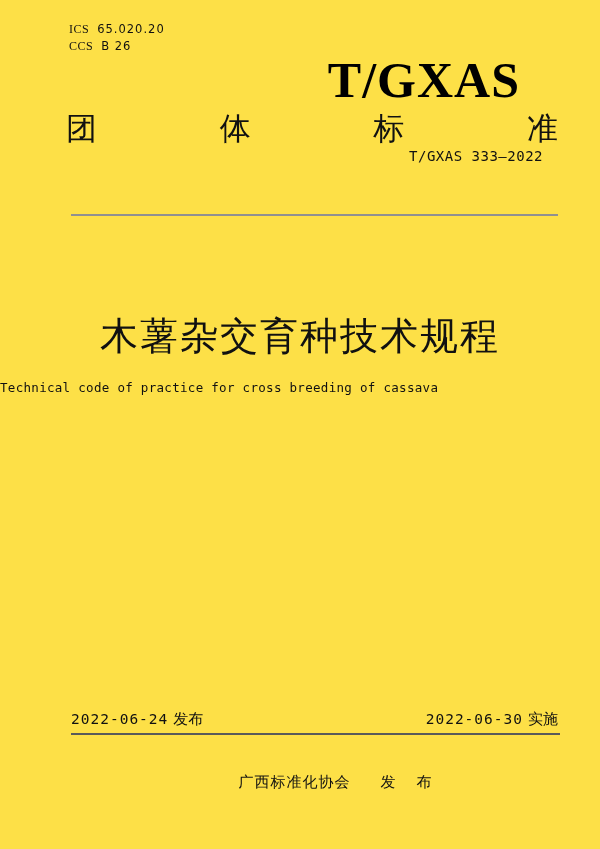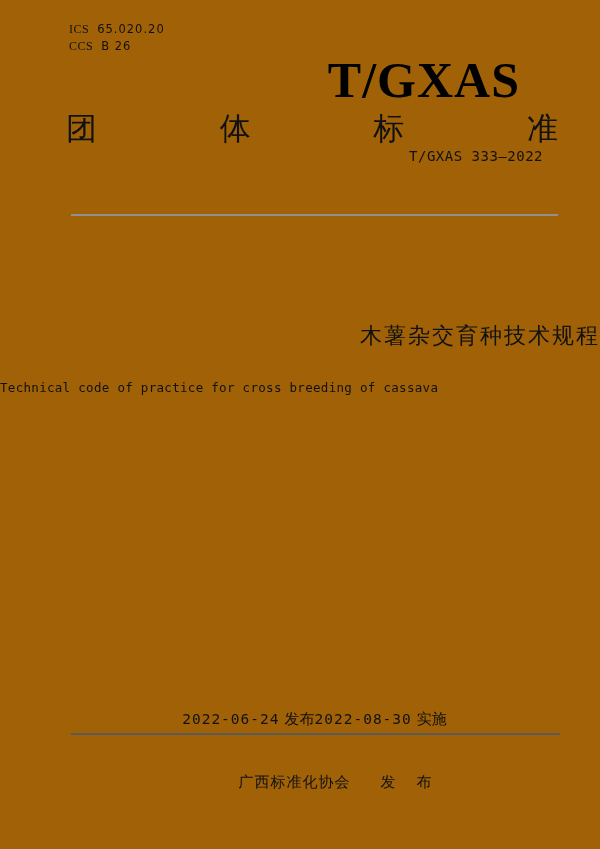--- a/index.html
+++ b/index.html
@@ -4,21 +4,21 @@
 <style>
   html, body {
     margin: 0;
     padding: 0;
     background: #ffffff;
   }
   .page {
     position: relative;
     width: 600px;
     height: 849px;
-    background: #a16207;
+    background: #fde047;
     color: #111111;
     font-family: "DejaVu Sans", sans-serif;
     overflow: hidden;
   }
 
   
   .codes {
     position: absolute;
     top: 21px;
     left: 69px;
@@ -87,22 +87,22 @@
     height: 2px;
     background: #909090;
   }
 
   
   .title-zh {
     position: absolute;
     top: 318px;
     left: 0;
     width: 100%;
-    text-align: right;
-    font-size: 22px;
+    text-align: center;
+    font-size: 38px;
     line-height: 36px;
     letter-spacing: 2px;
     color: #111111;
     white-space: nowrap;
   }
   .title-en {
     position: absolute;
     top: 380px;
     left: 0;
     width: 100%;
@@ -113,21 +113,21 @@
     white-space: nowrap;
   }
 
   
   .date-row {
     position: absolute;
     top: 709px;
     left: 71px;
     width: 487px;
     display: flex;
-    justify-content: center;
+    justify-content: space-between;
     font-size: 15px;
     line-height: 20px;
     color: #111111;
     white-space: nowrap;
   }
   .date-value {
     font-family: "DejaVu Sans Mono", monospace;
     font-size: 14.5px;
     letter-spacing: 1px;
   }
@@ -192,21 +192,21 @@
   <div class="rule-top"></div>
 
   <div class="title-zh">木薯杂交育种技术规程</div>
   <div class="title-en">Technical code of practice for cross breeding of cassava</div>
 
   <div class="date-row">
     <span>
       <span class="date-value">2022-06-24</span><span class="date-label">发布</span>
     </span>
     <span>
-      <span class="date-value">2022-08-30</span><span class="date-label">实施</span>
+      <span class="date-value">2022-06-30</span><span class="date-label">实施</span>
     </span>
   </div>
 
   <div class="rule-bottom"></div>
 
   <div class="publisher-row">
     <span>广西标准化协会</span><span class="publish-action">发 布</span>
   </div>
 
 </div>

